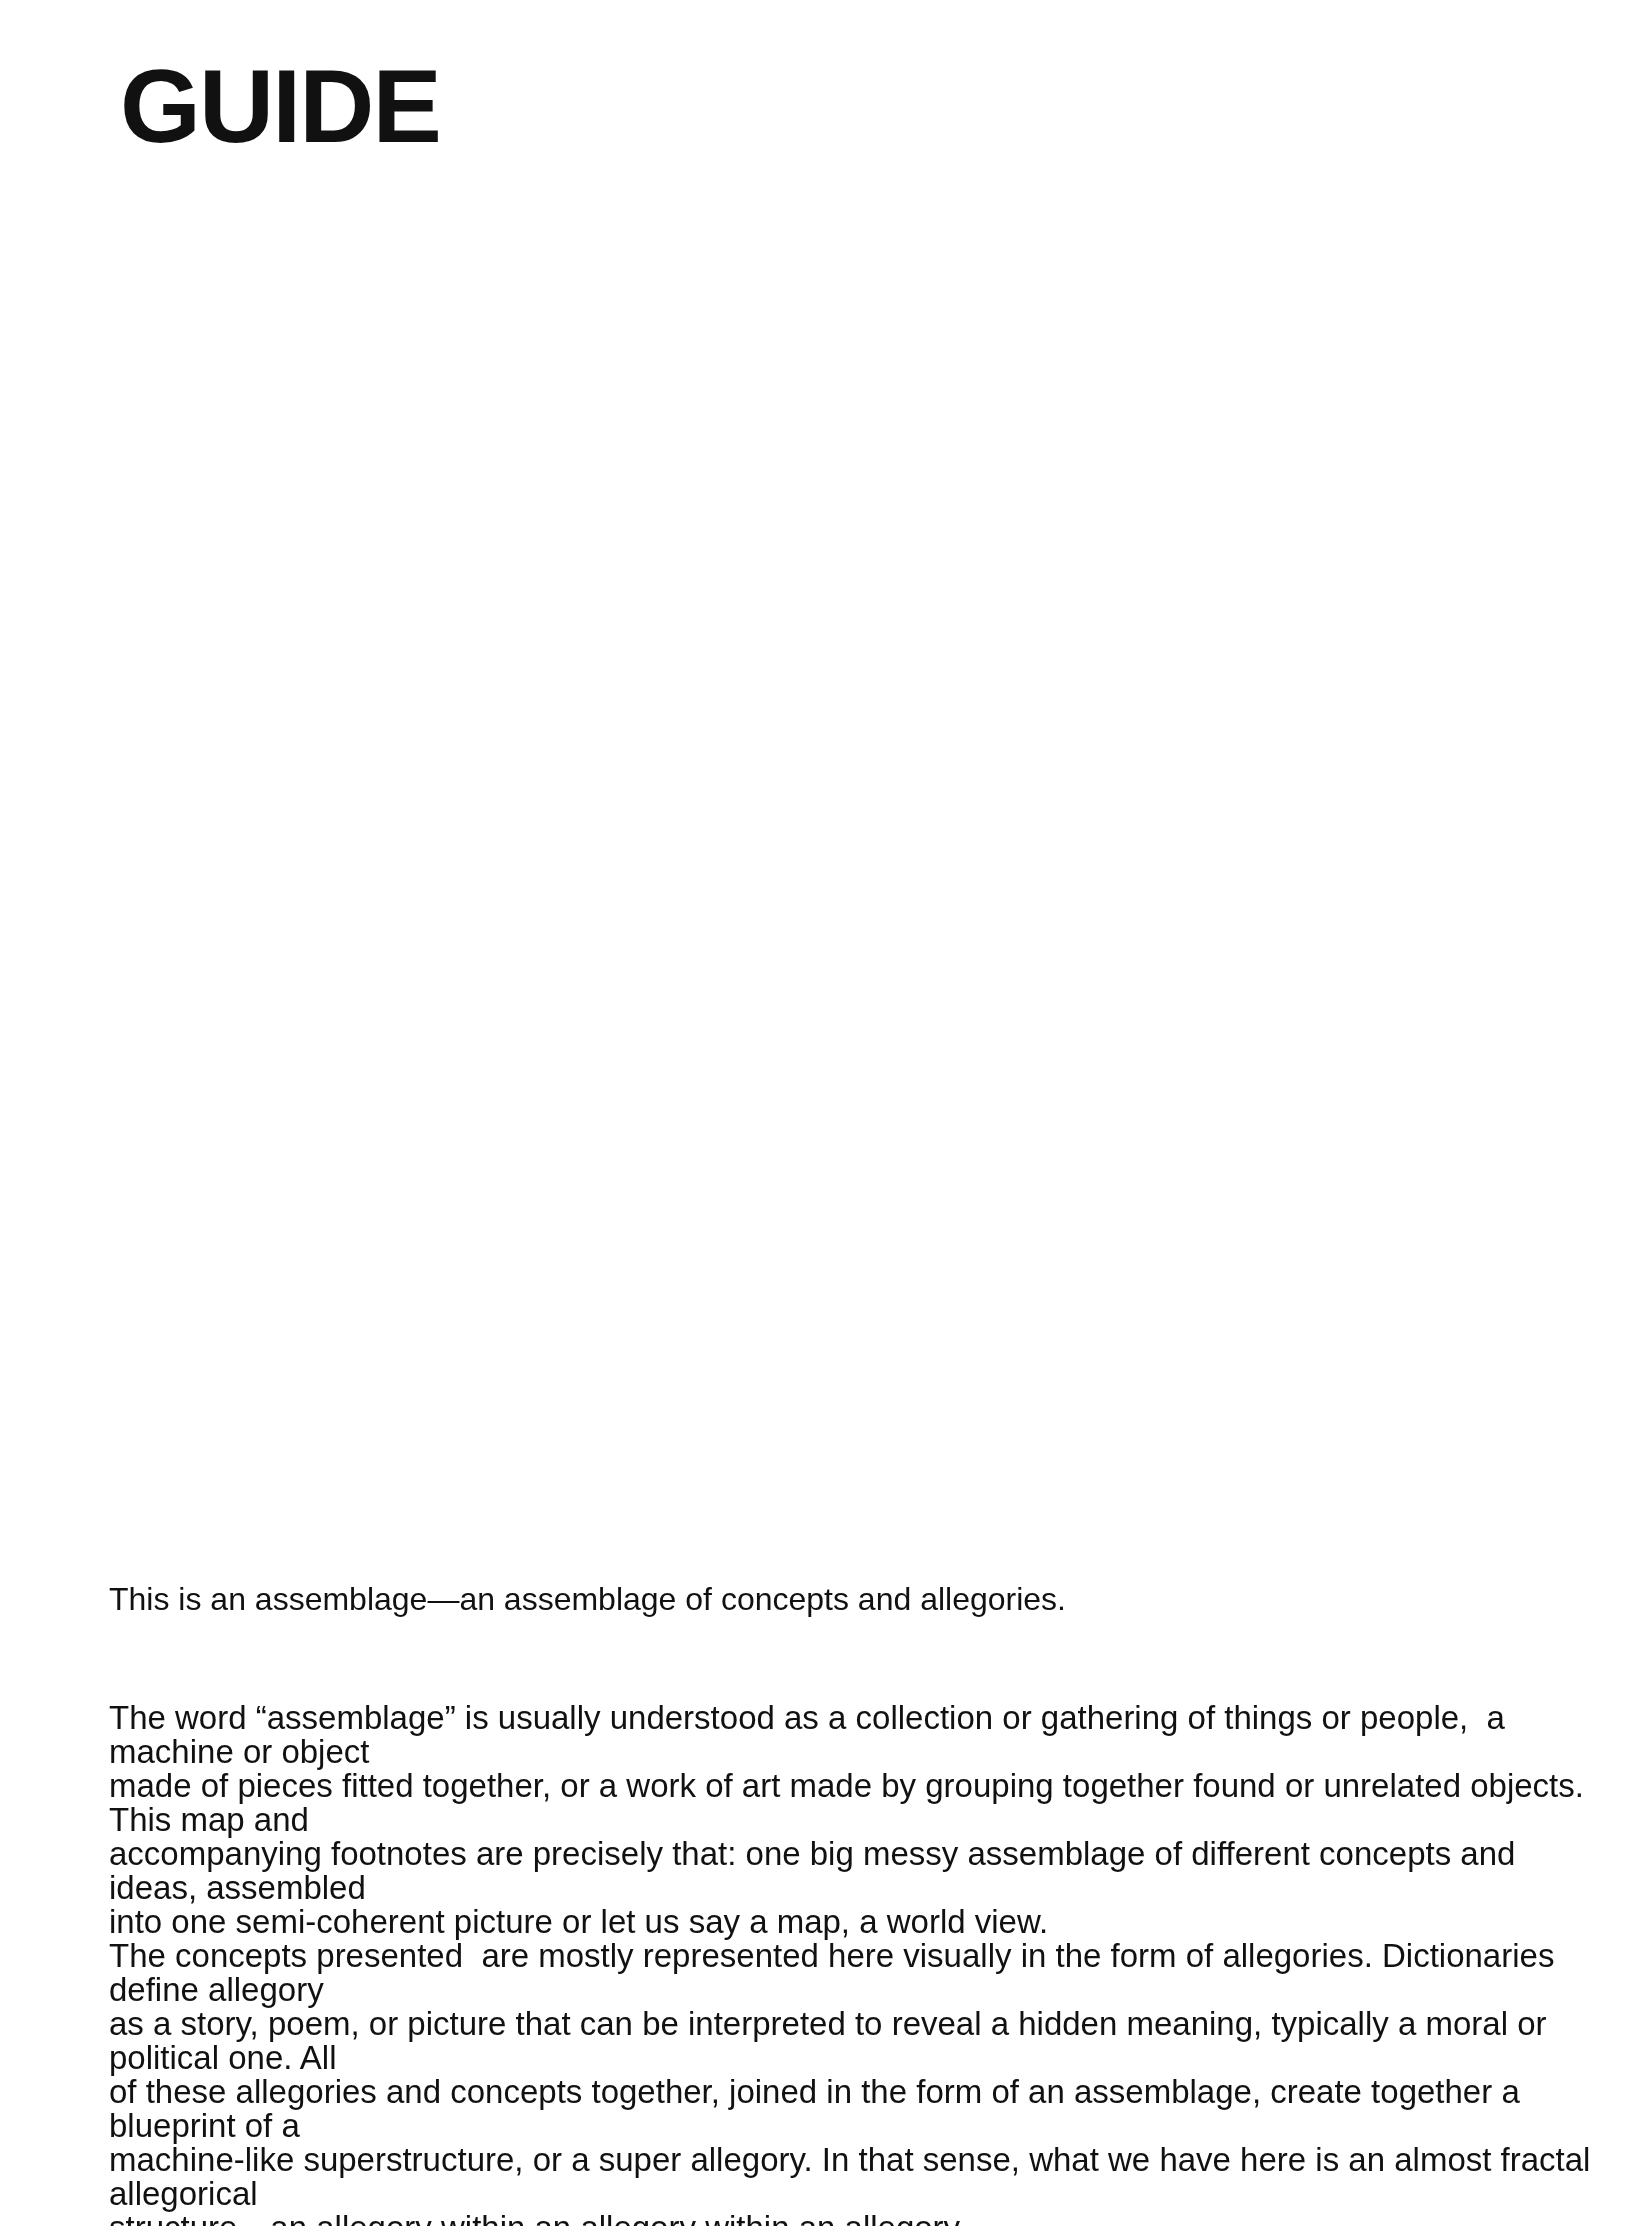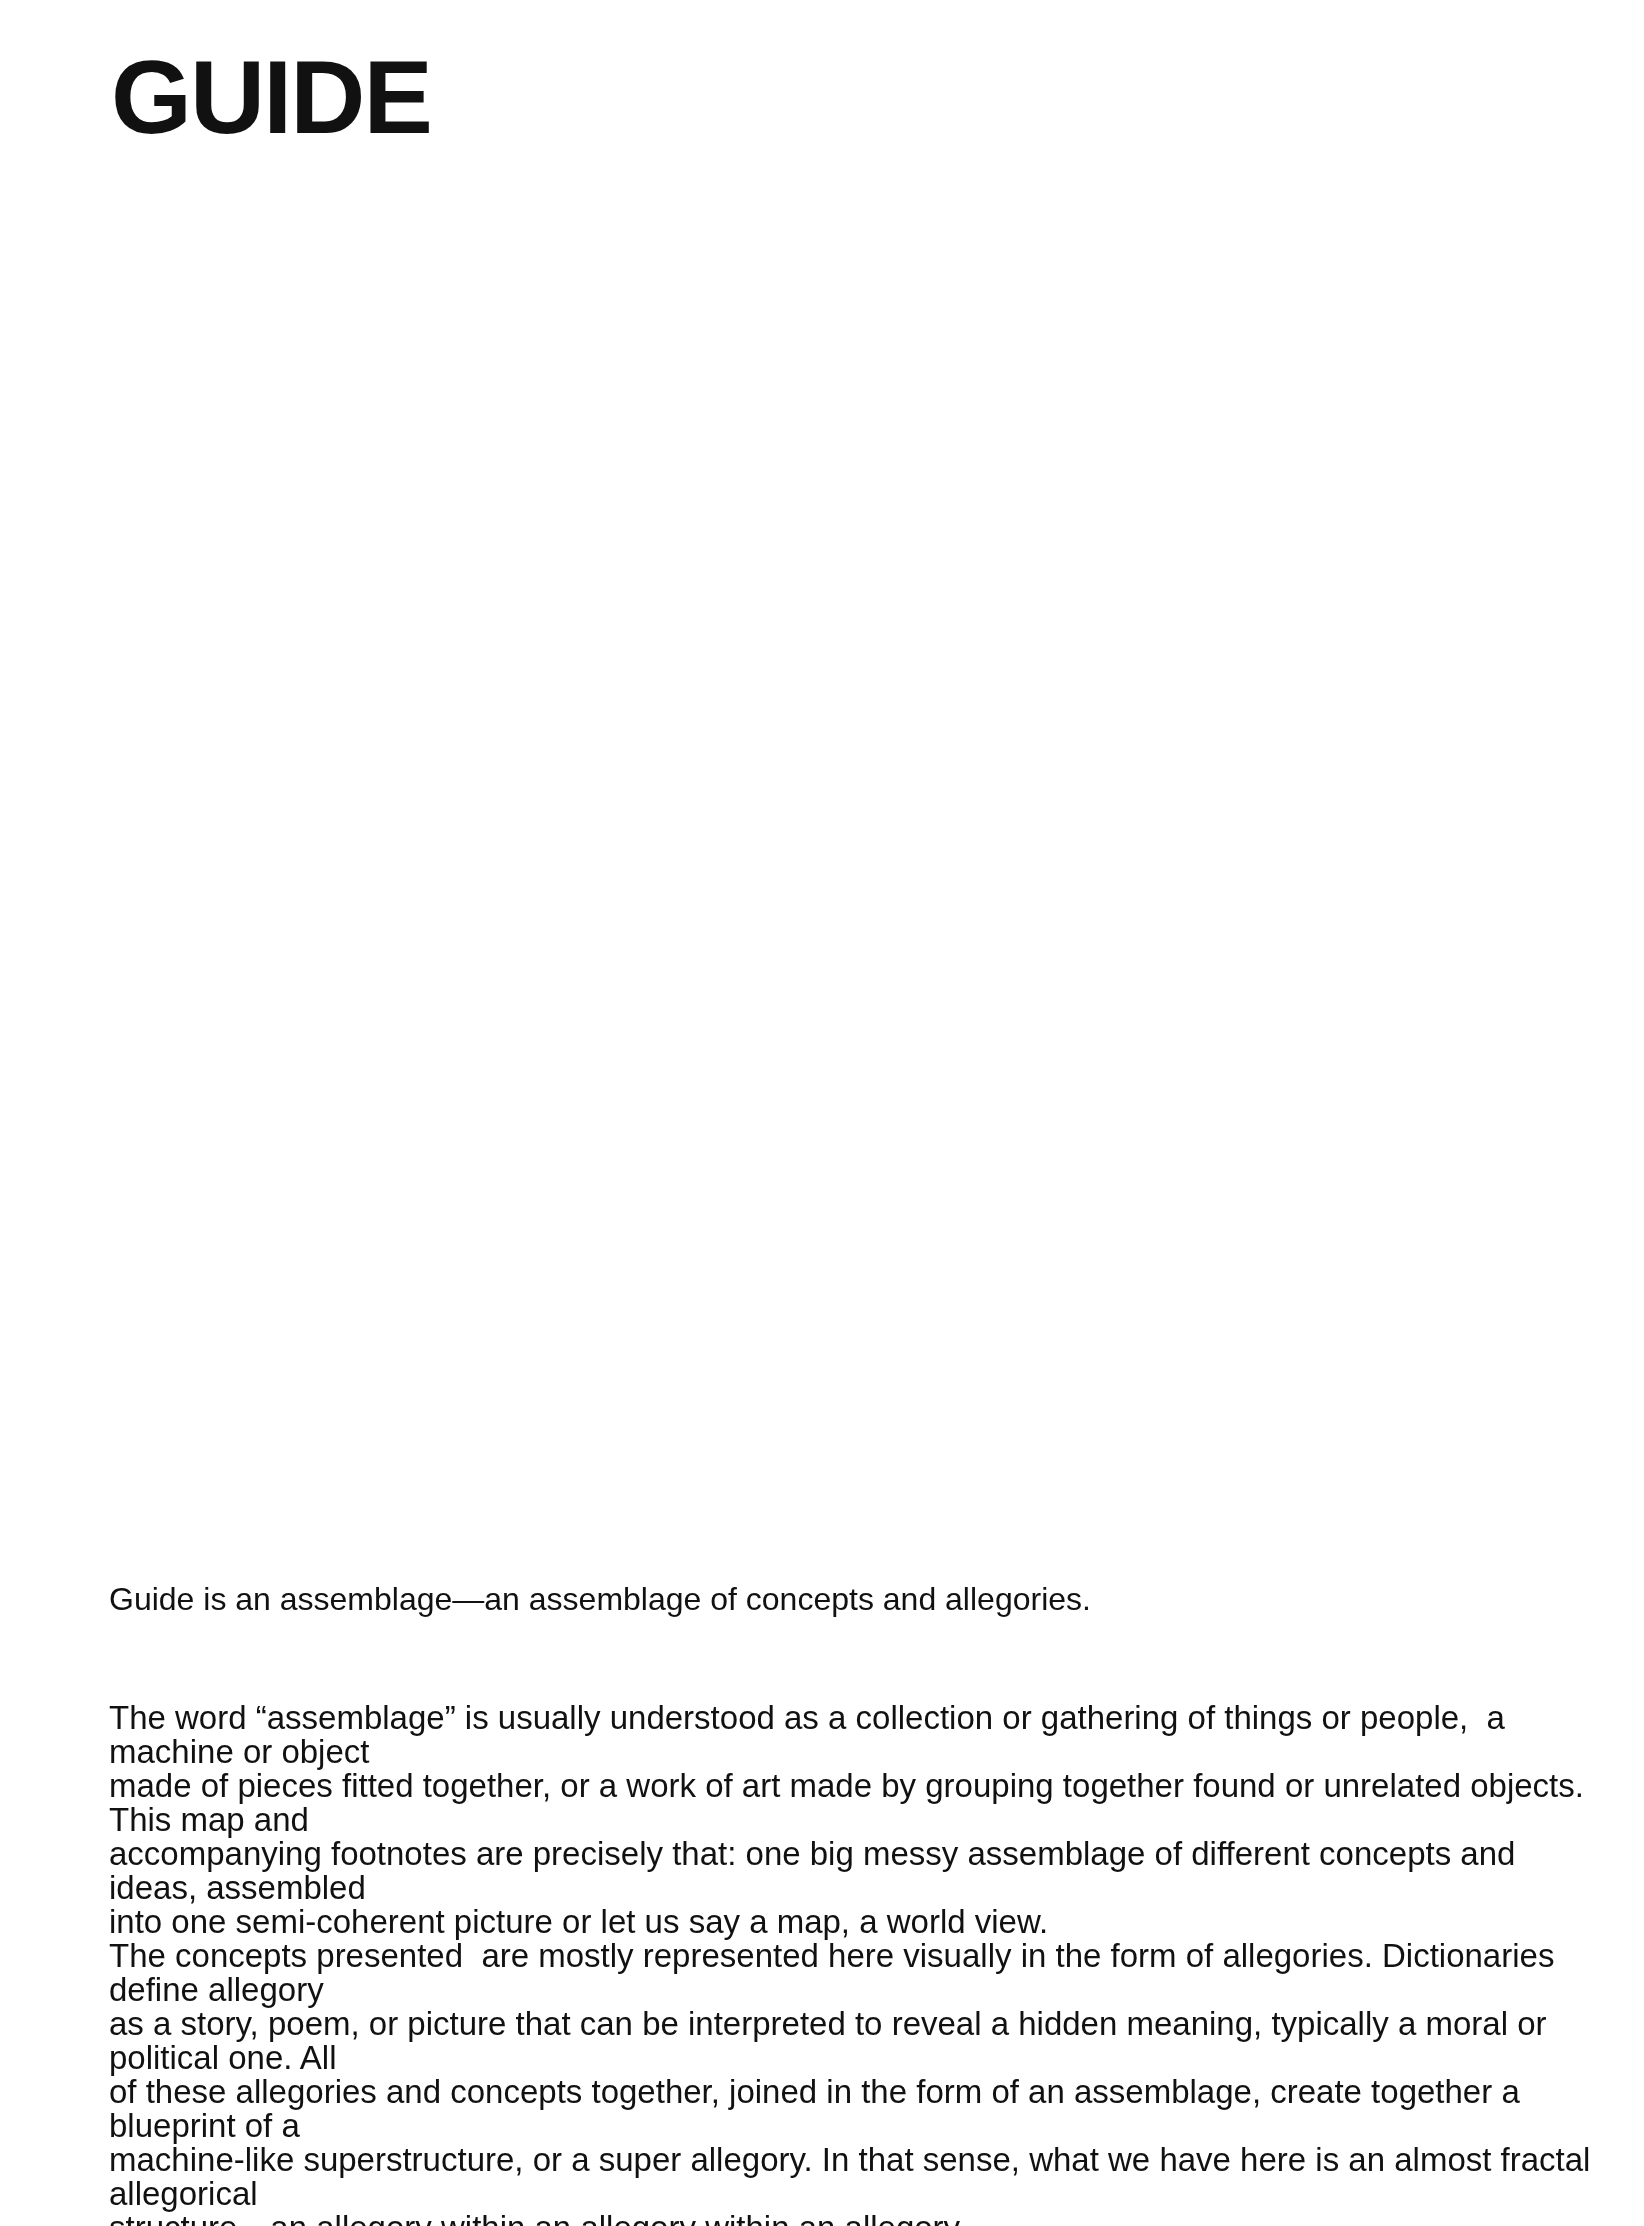--- a/index.html
+++ b/index.html
@@ -13,21 +13,21 @@
     height: 2226px;
     background: #ffffff;
     overflow: hidden;
     font-family: "Liberation Sans", "DejaVu Sans", sans-serif;
     color: #111111;
   }
   .masthead {
     position: absolute;
     left: 104px;
     top: 38px;
-    margin: 7px;
+    margin: 16px;
     font-size: 104px;
     line-height: 104px;
     font-weight: bold;
     letter-spacing: -1.9px;
     color: #111111;
     white-space: nowrap;
   }
   .intro-heading {
     position: absolute;
     left: 109px;
@@ -50,21 +50,21 @@
     color: #111111;
     white-space: pre-wrap;
   }
 </style>
 </head>
 <body>
 
 <div class="page">
   <h1 class="masthead">GUIDE</h1>
 
-  <p class="intro-heading">Guide is an assemblage—an assemblage of concepts and allegories.</p>
+  <p class="intro-heading">This is an assemblage—an assemblage of concepts and allegories.</p>
 
   <div class="intro-body">The word “assemblage” is usually understood as a collection or gathering of things or people,  a machine or object
 made of pieces fitted together, or a work of art made by grouping together found or unrelated objects. This map and
 accompanying footnotes are precisely that: one big messy assemblage of different concepts and ideas, assembled
 into one semi-coherent picture or let us say a map, a world view.
 The concepts presented  are mostly represented here visually in the form of allegories. Dictionaries define allegory
 as a story, poem, or picture that can be interpreted to reveal a hidden meaning, typically a moral or political one. All
 of these allegories and concepts together, joined in the form of an assemblage, create together a blueprint of a
 machine-like superstructure, or a super allegory. In that sense, what we have here is an almost fractal allegorical
 structure—an allegory within an allegory within an allegory.

